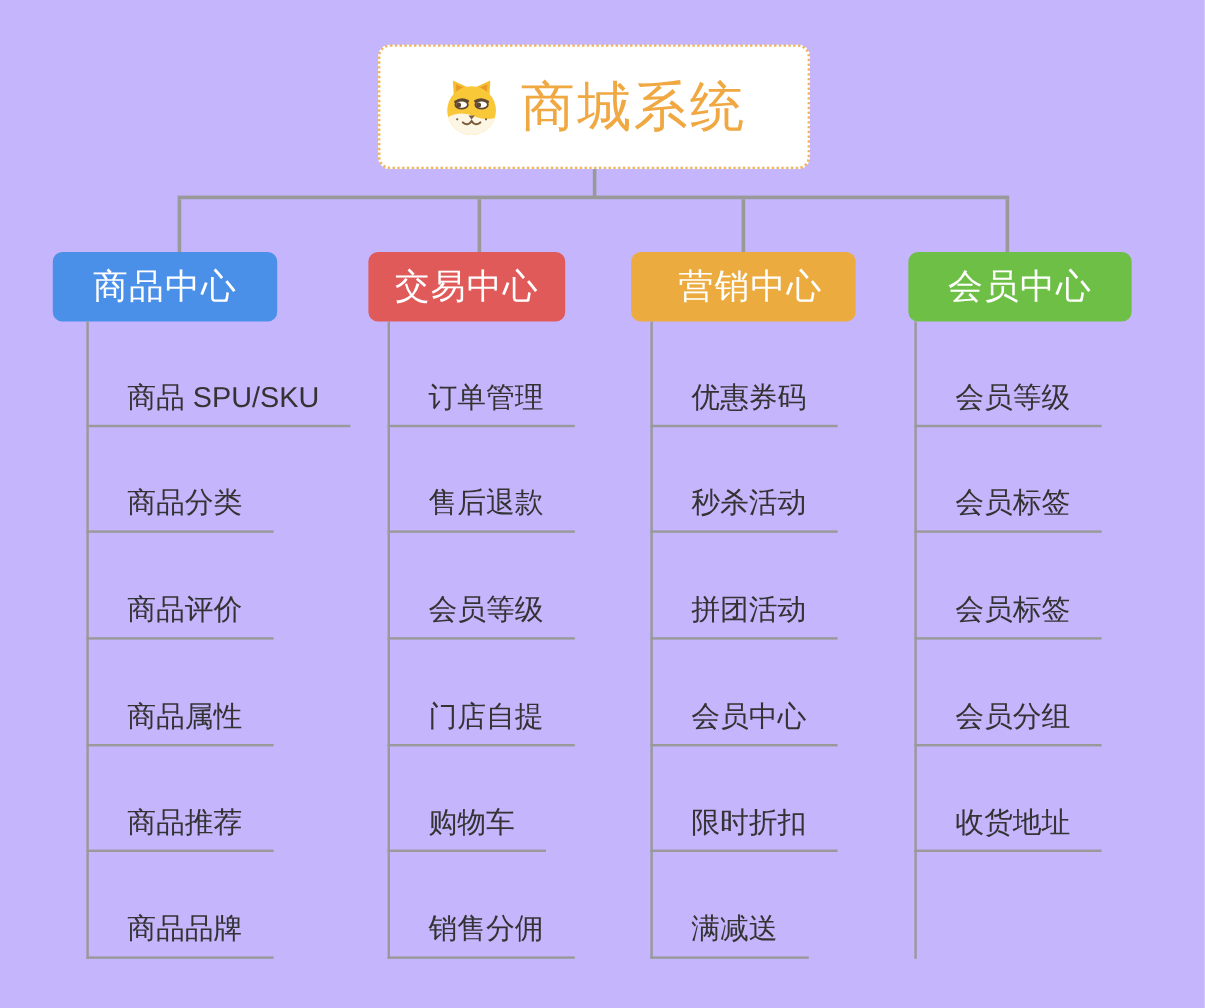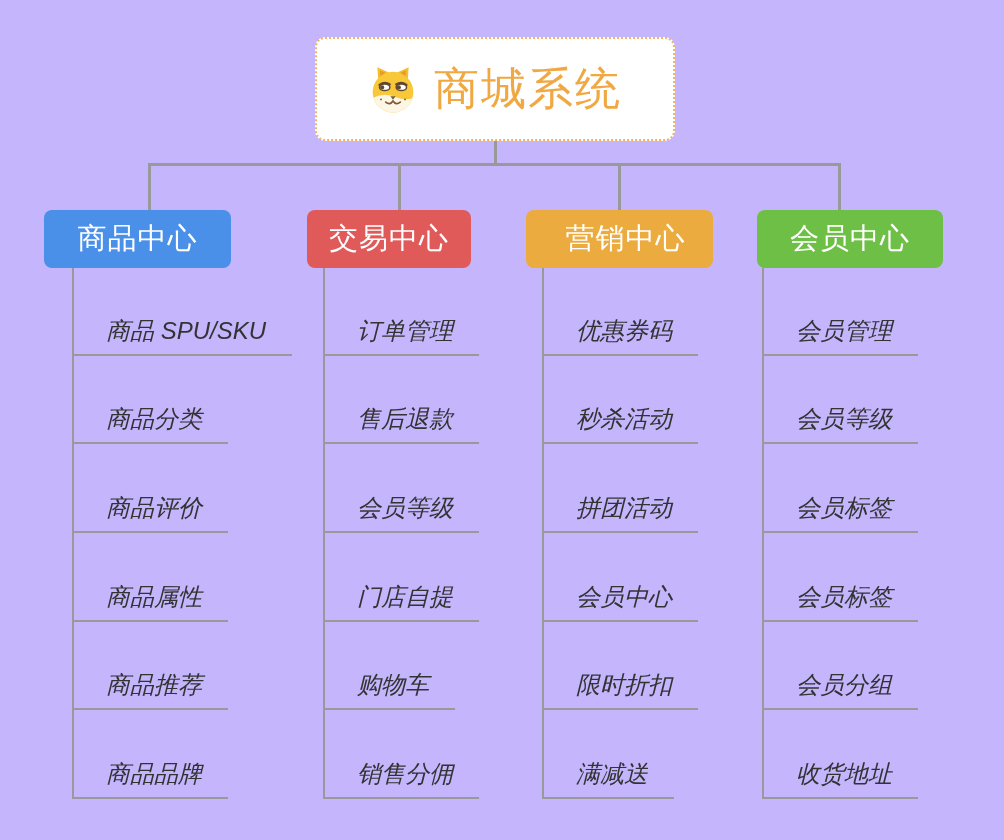--- a/index.html
+++ b/index.html
@@ -70,21 +70,20 @@
   .branch-item{
     box-sizing:border-box;
     height:88.7px;
     display:flex;align-items:flex-end;
     width:fit-content;
     padding:0 26px 7px 34px;
     border-bottom:2px solid #999999;
     font-size:24px;
     color:#333333;
     white-space:nowrap;
-    font-style:italic;
   }
 </style>
 </head>
 <body>
 
 <div class="canvas">
 
   <div class="root-node">
     <span>
       <svg class="dog-icon" viewBox="0 0 48 48" aria-hidden="true">
@@ -157,21 +156,20 @@
       <li class="branch-item">秒杀活动</li>
       <li class="branch-item">拼团活动</li>
       <li class="branch-item">会员中心</li>
       <li class="branch-item">限时折扣</li>
       <li class="branch-item">满减送</li>
     </ul>
 
   <div class="branch-box box-3" style="background-color: rgb(110, 191, 69); margin-left: 10px;">会员中心</div>
   <div class="branch-vline vline-3" style="background-color: rgb(153, 153, 153);"></div>
   <ul class="branch-items items-3">
-      <li class="branch-item">会员管理</li>
       <li class="branch-item">会员等级</li>
       <li class="branch-item">会员标签</li>
       <li class="branch-item">会员标签</li>
       <li class="branch-item">会员分组</li>
       <li class="branch-item">收货地址</li>
     </ul>
 
 </div>
 
 </body></html>

